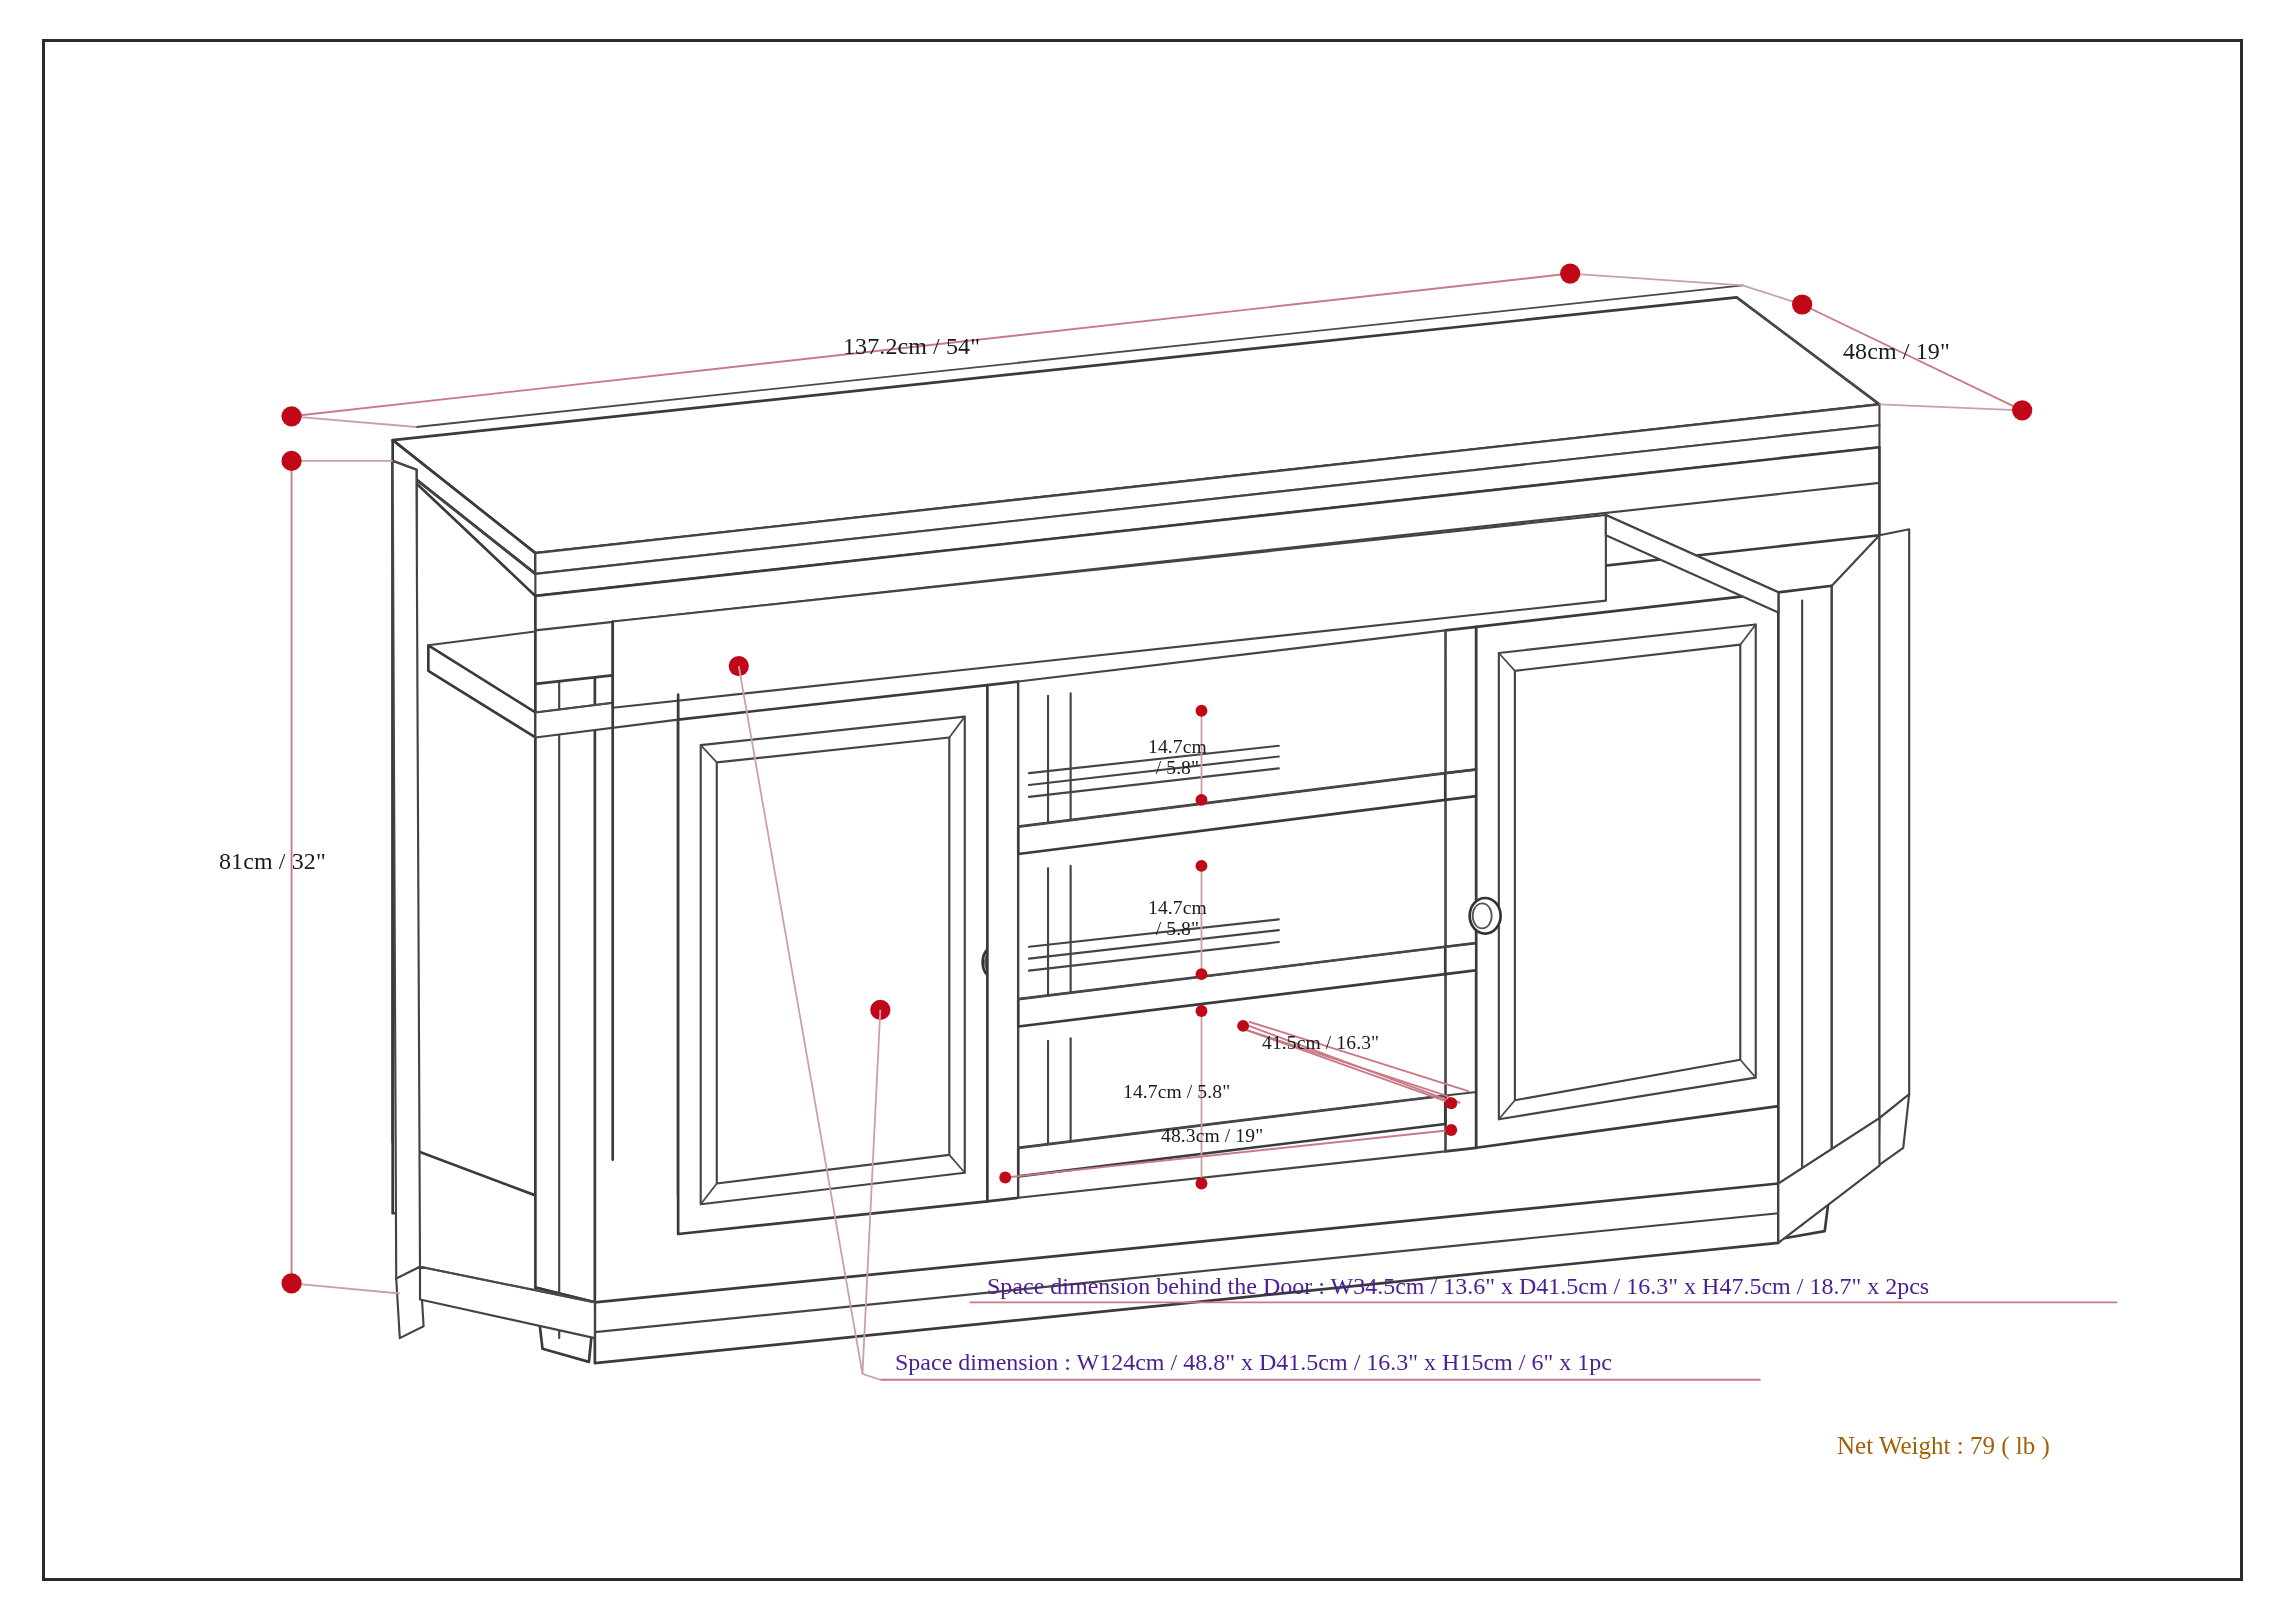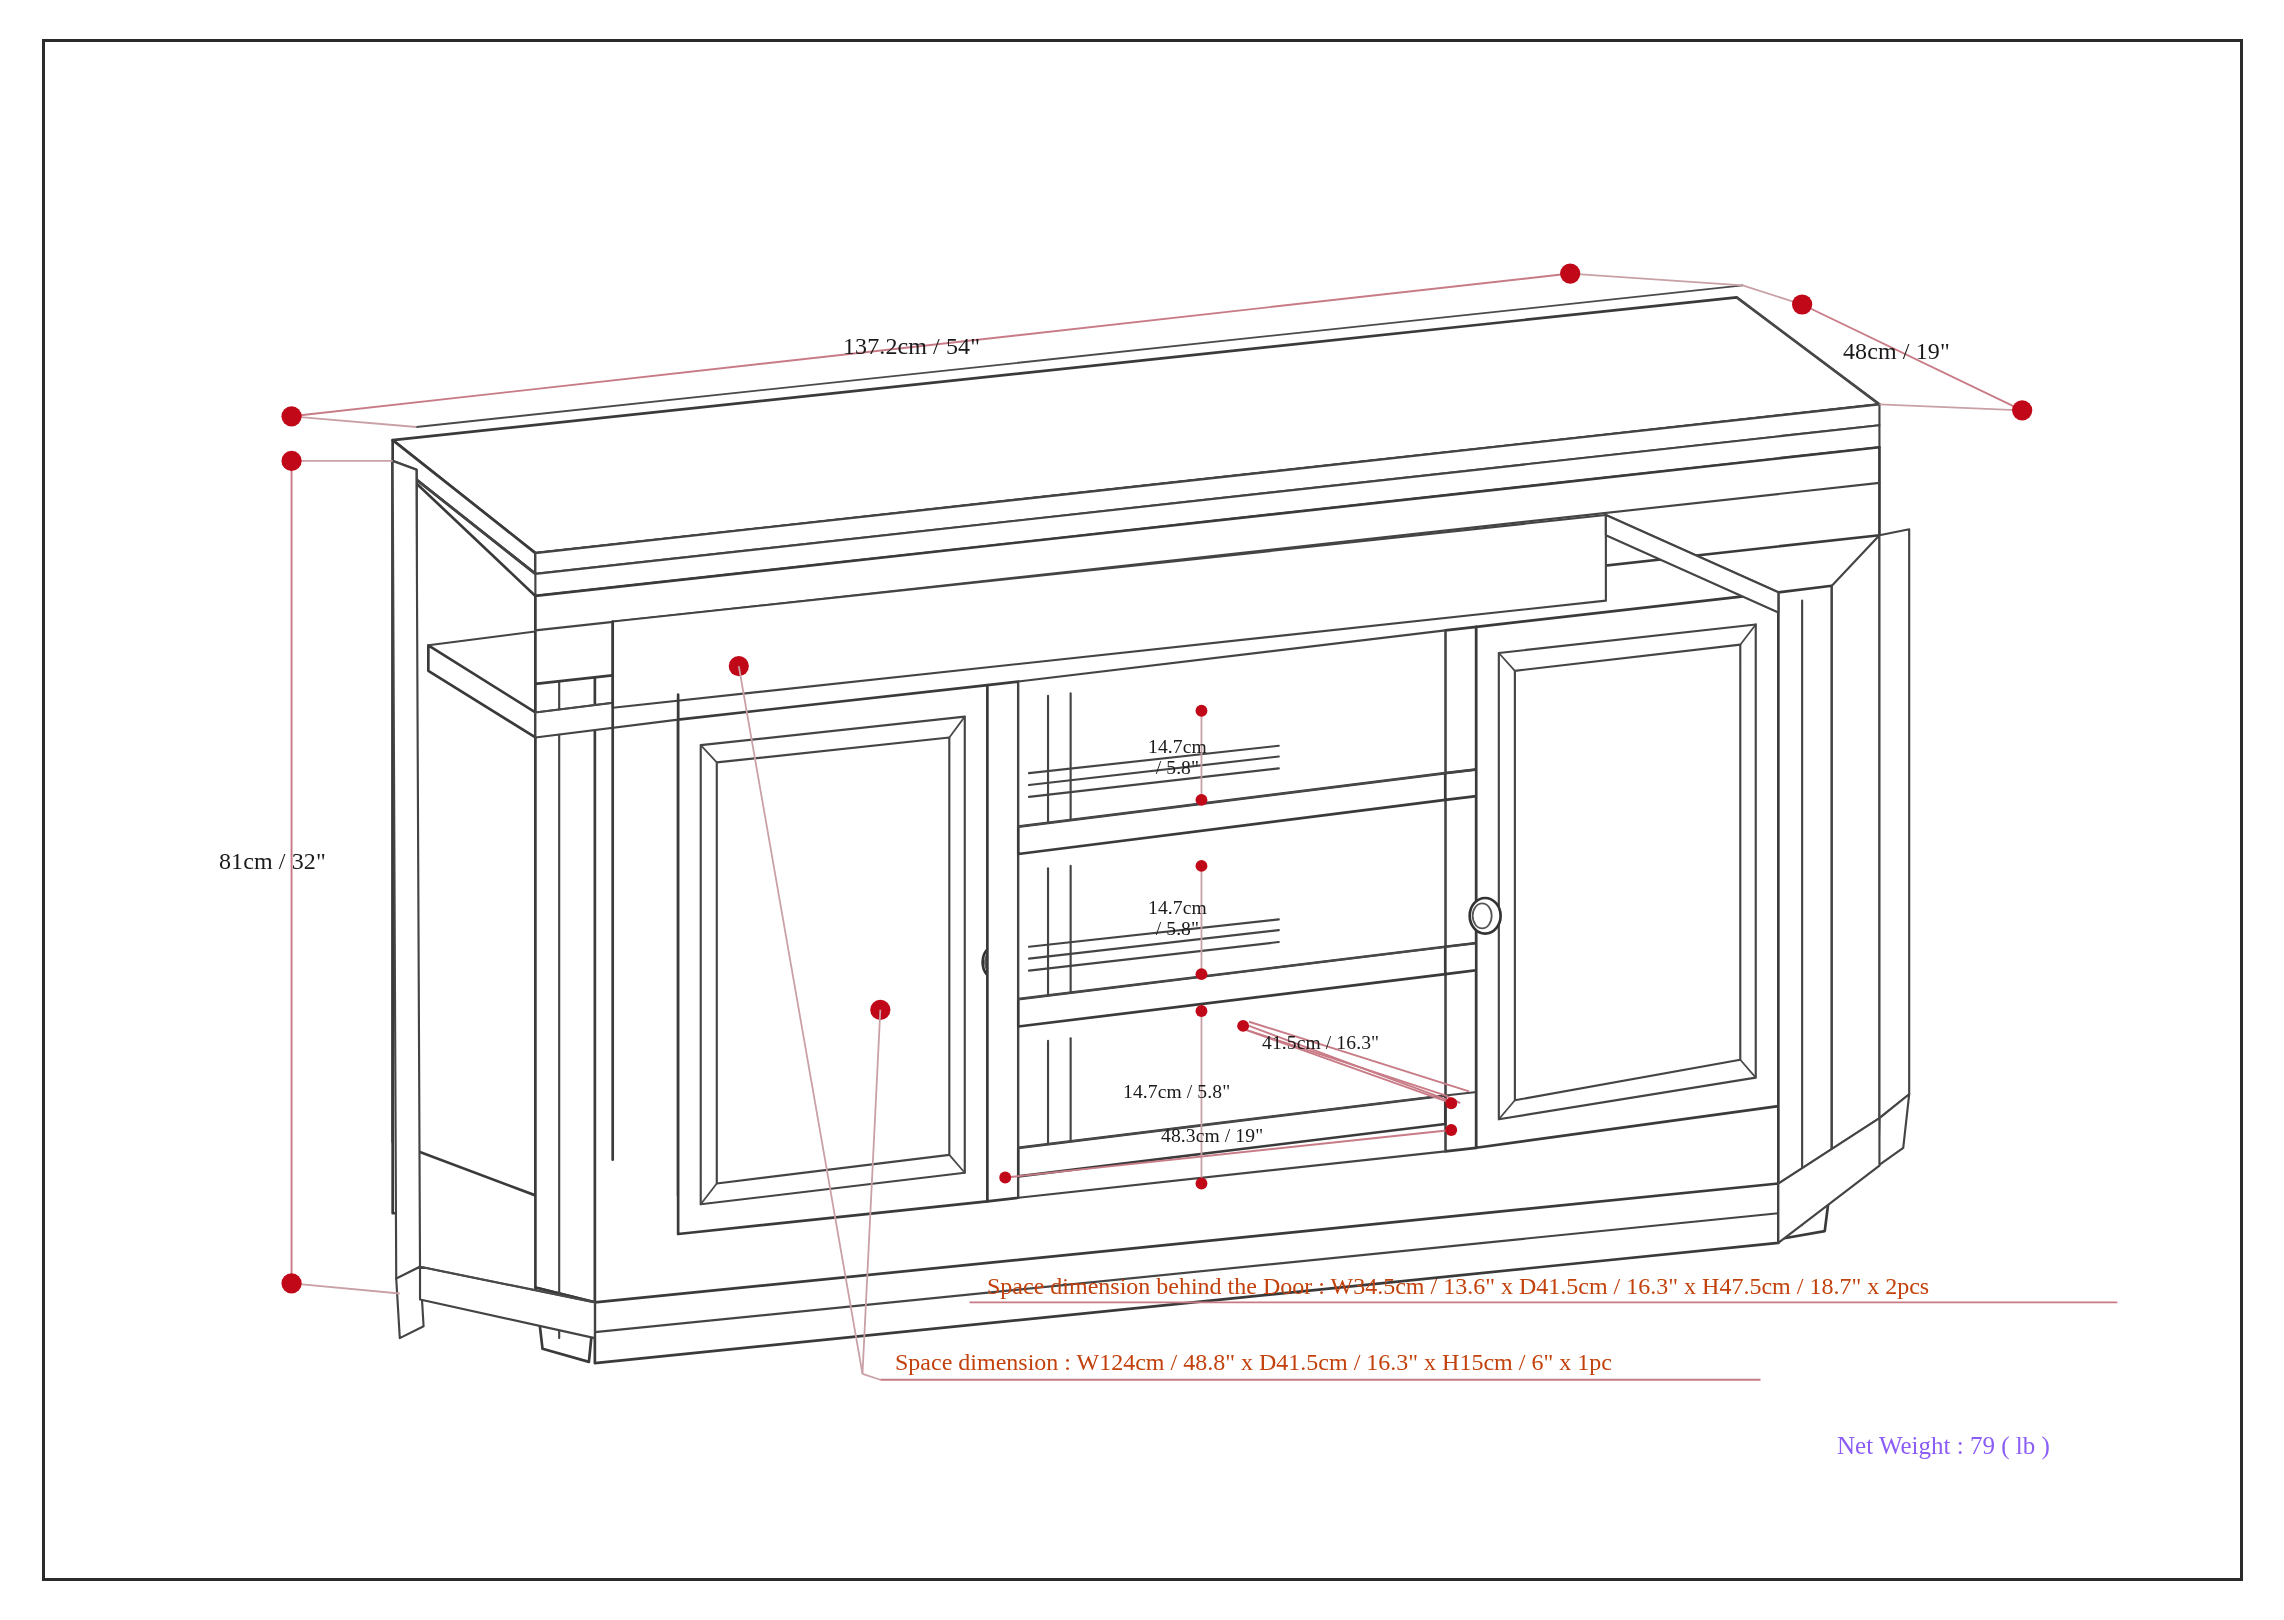--- a/index.html
+++ b/index.html
@@ -40,28 +40,28 @@
     color: #1a1a1a;
     font-family: "Liberation Serif", serif;
     white-space: nowrap;
     letter-spacing: 0.1px;
   }
   .dim-main      { font-size: 24px; }
   .dim-small     { font-size: 19.6px; line-height: 1.05; text-align: center; margin-top: 28px; }
   .dim-inline    { font-size: 19.6px; }
   .note-text {
     position: absolute;
-    color: #c2410c;
+    color: #4c1d95;
     font-family: "Liberation Serif", serif;
     font-size: 24px;
     white-space: nowrap;
   }
   .weight-text {
     position: absolute;
-    color: #8b5cf6;
+    color: #a16207;
     font-family: "Liberation Serif", serif;
     font-size: 25px;
     white-space: nowrap;
   }
 </style>
 </head>
 <body>
 
 <div id="page">
 

